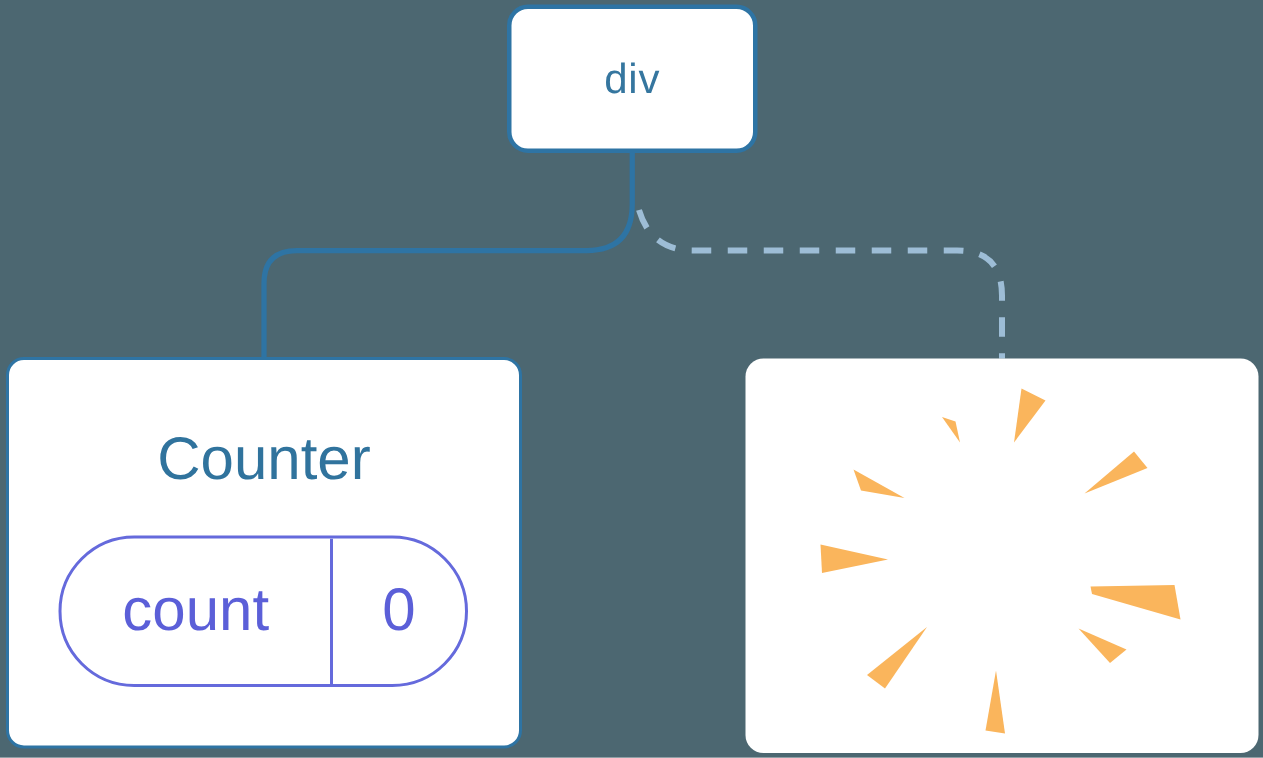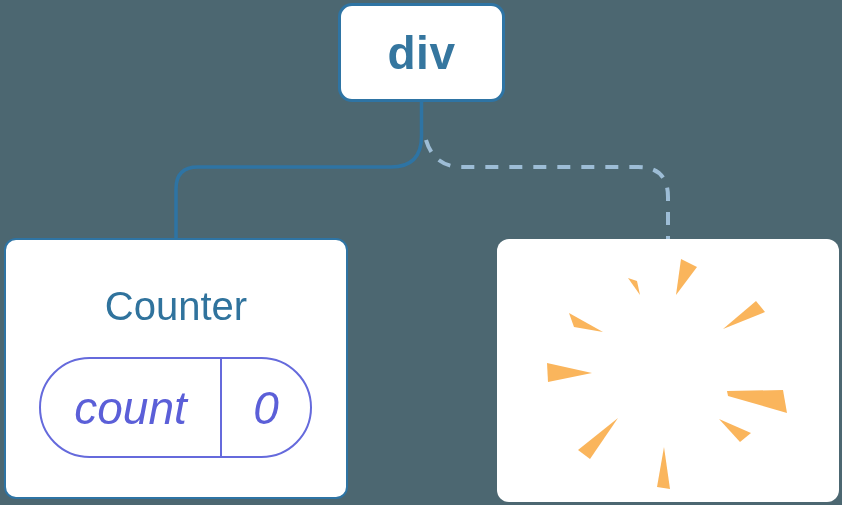--- a/index.html
+++ b/index.html
@@ -45,22 +45,22 @@
     position: absolute;
     left: 338px; top: 3px;
     width: 167px; height: 99px;
     background: var(--card-bg);
     border: 3px solid var(--node-border);
     border-radius: 14px;
     display: flex; align-items: center; justify-content: center;
     z-index: 1;
   }
   .node-root .node-label {
-    font-size: 46px;
-    font-weight: 700;
+    font-size: 28px;
+    font-weight: 400;
     color: var(--node-text);
     letter-spacing: 0.5px;
   }
   .card {
     position: absolute;
     background: var(--card-bg);
     border-radius: 12px;
     z-index: 1;
   }
   .counter-card {
@@ -88,24 +88,23 @@
   .state-name-cell {
     flex: 0 0 179px;
     display: flex; align-items: center; justify-content: center;
   }
   .state-value-cell {
     flex: 1 1 auto;
     border-left: 2px solid var(--state-border);
     display: flex; align-items: center; justify-content: center;
   }
   .state-name, .state-value {
-    font-size: 46px;
+    font-size: 40px;
     font-weight: 400;
     color: var(--state-text);
-    font-style: italic;
   }
   .removed-card {
     left: 497px; top: 239px;
     width: 342px; height: 263px;
     border: none;
   }
   .burst { width: 342px; height: 263px; display: block; }
   .burst polygon { fill: var(--burst-ray); }
 </style>
 </head>

